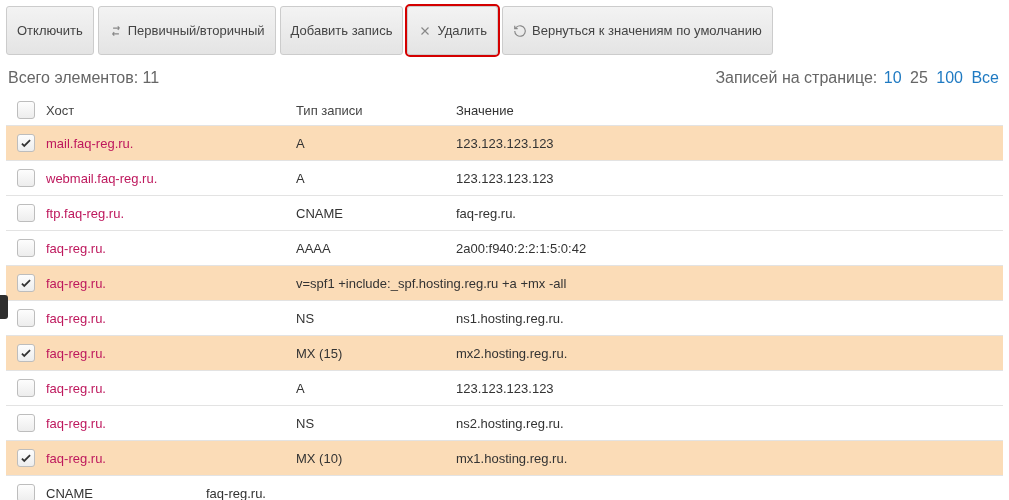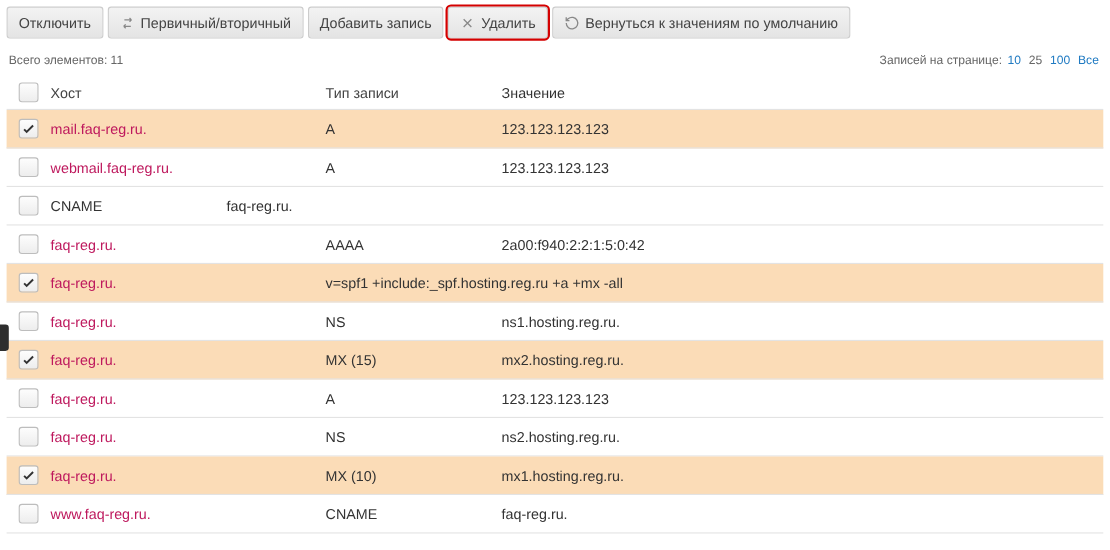--- a/index.html
+++ b/index.html
@@ -1,23 +1,23 @@
 <!DOCTYPE html>
 <html><head>
 <meta charset="utf-8">
 <style>
 * { box-sizing: border-box; margin: 0; padding: 0; }
 body { font-family: Arial, Helvetica, sans-serif; font-size: 13px; color: #333; background: #fff; padding: 6px; }
 
 .toolbar { display: flex; gap: 4px; margin-bottom: 14px; }
-.tbtn { display: inline-flex; align-items: center; gap: 5px; padding: 6px 10px; background: linear-gradient(#f3f3f3,#e4e4e4); border: 1px solid #ccc; border-radius: 3px; cursor: pointer; font-size: 13px; color: #444; }
+.tbtn { display: inline-flex; align-items: center; gap: 5px; padding: 16px 10px; background: linear-gradient(#f3f3f3,#e4e4e4); border: 1px solid #ccc; border-radius: 3px; cursor: pointer; font-size: 13px; color: #444; }
 .tbtn .icon { display: inline-flex; width: 14px; height: 14px; color: #888; }
 .tbtn.highlight { outline: 2px solid #d40000; outline-offset: 0; }
 
-.meta-row { display: flex; justify-content: space-between; align-items: flex-start; font-size: 11px; color: #666; margin-bottom: 8px; padding: 0 2px; }
+.meta-row { display: flex; justify-content: space-between; align-items: flex-start; font-size: 16px; color: #666; margin-bottom: 8px; padding: 0 2px; }
 .per-page a { color: #1f7ac2; text-decoration: none; margin: 0 2px; cursor: pointer; }
 .per-page .curr { color: #666; margin: 0 2px; }
 
 .table { width: 100%; }
 .thead, .trow { display: flex; align-items: center; border-bottom: 1px solid #e3e3e3; }
 .thead { color: #444; font-size: 13px; padding: 6px 0; align-items: center; }
 .trow { padding: 8px 0; font-size: 13px; }
 .trow.selected { background: #fbdcb7; }
 .col-check { width: 40px; display: flex; justify-content: center; }
 .col-host { width: 250px; padding-right: 10px; }
@@ -108,20 +108,21 @@
           <span class="chk"></span>
         </div>
         <div class="col-host"><a class="host-link">webmail.faq-reg.ru.</a></div>
         <div class="col-type">A</div>
         <div class="col-value">123.123.123.123</div>
       </div>
       <div class="trow">
         <div class="col-check">
           <span class="chk"></span>
         </div>
+        <div class="col-host"><a class="host-link">ftp.faq-reg.ru.</a></div>
         <div class="col-type">CNAME</div>
         <div class="col-value">faq-reg.ru.</div>
       </div>
       <div class="trow">
         <div class="col-check">
           <span class="chk"></span>
         </div>
         <div class="col-host"><a class="host-link">faq-reg.ru.</a></div>
         <div class="col-type">AAAA</div>
         <div class="col-value">2a00:f940:2:2:1:5:0:42</div>
@@ -182,18 +183,17 @@
           </span>
         </div>
         <div class="col-host"><a class="host-link">faq-reg.ru.</a></div>
         <div class="col-type">MX (10)</div>
         <div class="col-value">mx1.hosting.reg.ru.</div>
       </div>
       <div class="trow">
         <div class="col-check">
           <span class="chk"></span>
         </div>
-        <div class="col-host"><a class="host-link">www.faq-reg.ru.</a></div>
         <div class="col-type">CNAME</div>
         <div class="col-value">faq-reg.ru.</div>
       </div>
     </div>
 </div>
 
 </body></html>

